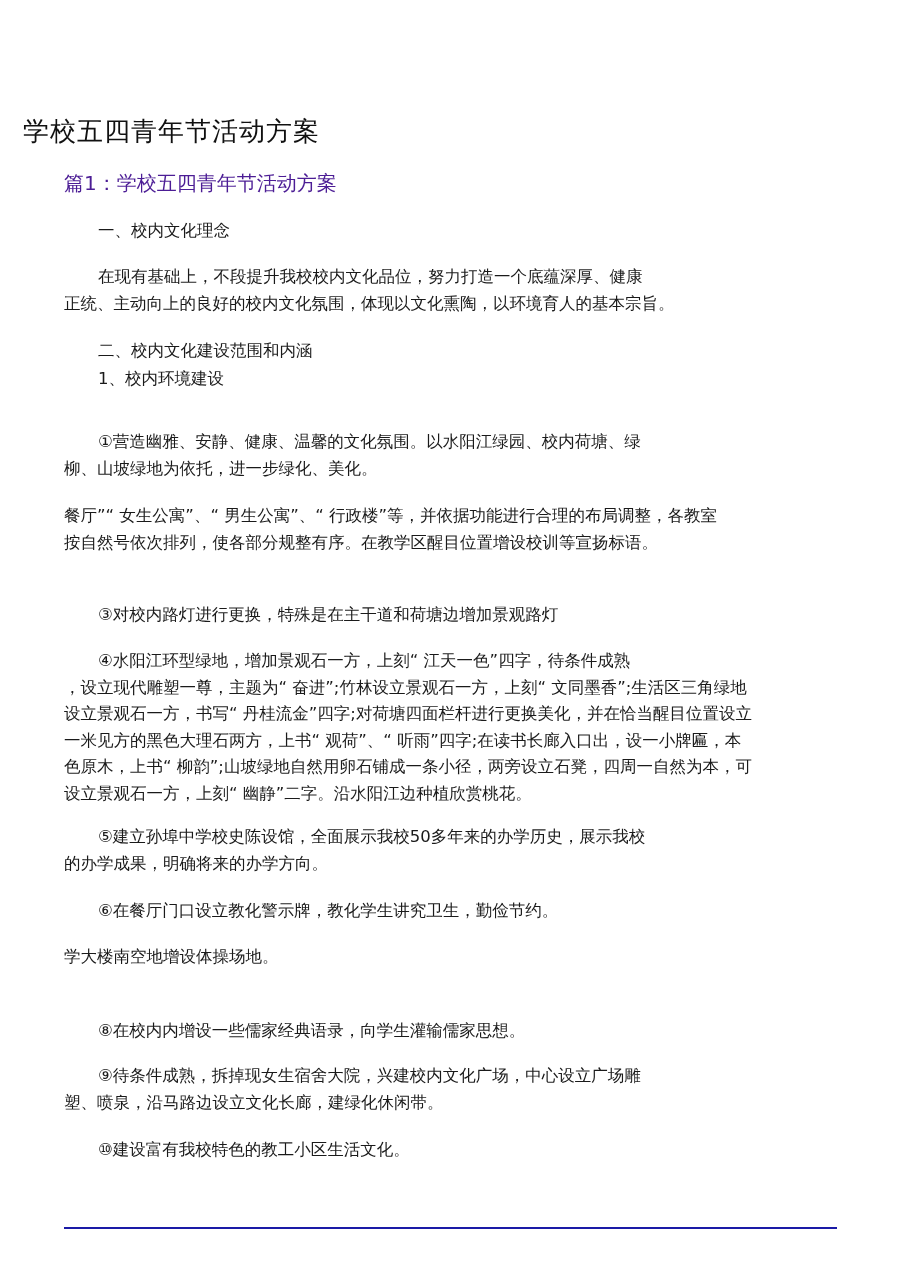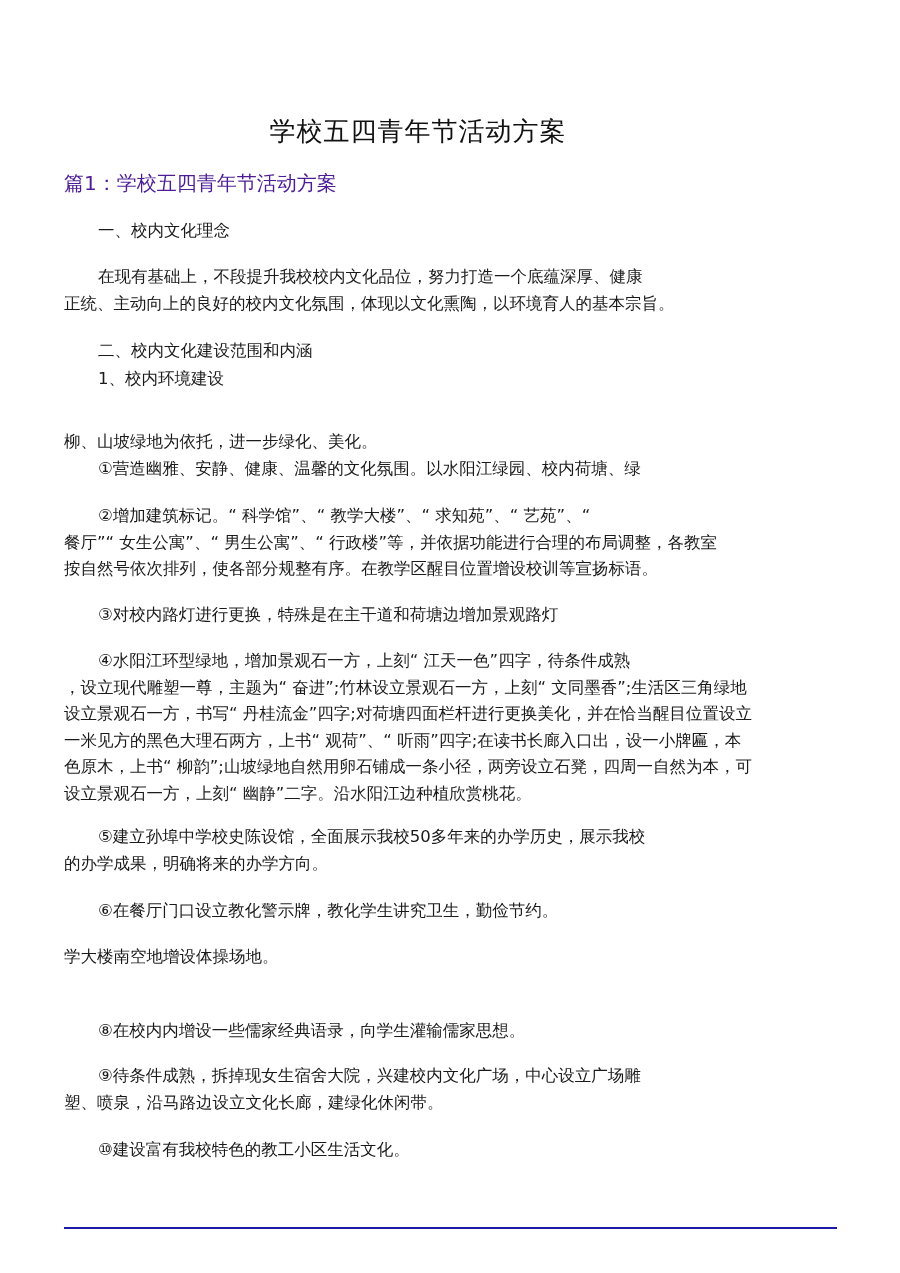--- a/index.html
+++ b/index.html
@@ -1,19 +1,19 @@
 <!DOCTYPE html>
 <html><head>
 <meta charset="utf-8">
 <style>
   html, body { margin: 0; padding: 0; background: #ffffff; }
   body { width: 900px; height: 1273px; position: relative; overflow: hidden;
          font-family: "DejaVu Sans", "Liberation Sans", sans-serif; color: #1a1a1a; }
-  .page-title { position: absolute; top: 114px; left: 0; width: 836px; text-align: center;
-                font-size: 26px; letter-spacing: 1px; color: #111; }
+  .page-title { position: absolute; top: 114px; left: 0; width: 836px; text-align: left;
+                font-size: 26px; letter-spacing: 1px; color: #111; padding-left: 23px; }
   .section-heading { position: absolute; top: 170px; left: 64px; font-size: 20px; color: #4c1d95; }
   .block { position: absolute; left: 64px; width: 776px; font-size: 16.5px; line-height: 26.5px; }
   .line { white-space: nowrap; display: block; }
   .indent { padding-left: 34px; }
   .footer-rule { position: absolute; top: 1227px; left: 64px; width: 773px; height: 2px; background: #1a1aa6; }
 </style>
 </head>
 <body>
 
 <div>
@@ -31,26 +31,25 @@
 
   <div class="block" style="top:338px">
     <span class="line indent">二、校内文化建设范围和内涵</span>
   </div>
 
   <div class="block" style="top:366px">
     <span class="line indent">1、校内环境建设</span>
   </div>
 
   <div class="block" style="top:429px">
+    <span class="line indent">①营造幽雅、安静、健康、温馨的文化氛围。以水阳江绿园、校内荷塘、绿</span>
     <span class="line">柳、山坡绿地为依托，进一步绿化、美化。</span>
-    <span class="line indent">①营造幽雅、安静、健康、温馨的文化氛围。以水阳江绿园、校内荷塘、绿</span>
   </div>
 
   <div class="block" style="top:503px">
-    <span class="line indent">②增加建筑标记。“ 科学馆”、“ 教学大楼”、“ 求知苑”、“ 艺苑”、“</span>
     <span class="line">餐厅”“ 女生公寓”、“ 男生公寓”、“ 行政楼”等，并依据功能进行合理的布局调整，各教室</span>
     <span class="line">按自然号依次排列，使各部分规整有序。在教学区醒目位置增设校训等宣扬标语。</span>
   </div>
 
   <div class="block" style="top:602px">
     <span class="line indent">③对校内路灯进行更换，特殊是在主干道和荷塘边增加景观路灯</span>
   </div>
 
   <div class="block" style="top:648px">
     <span class="line indent">④水阳江环型绿地，增加景观石一方，上刻“ 江天一色”四字，待条件成熟</span>

